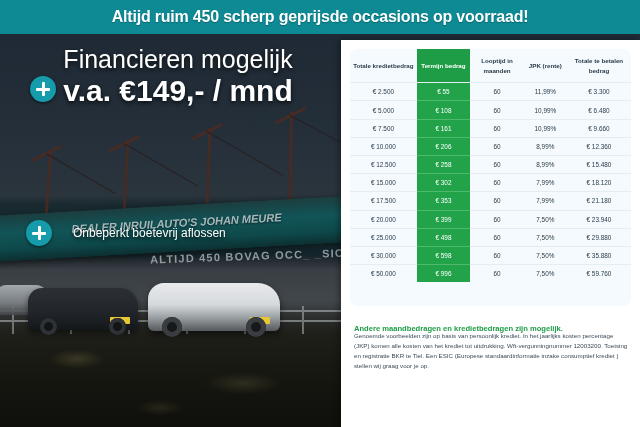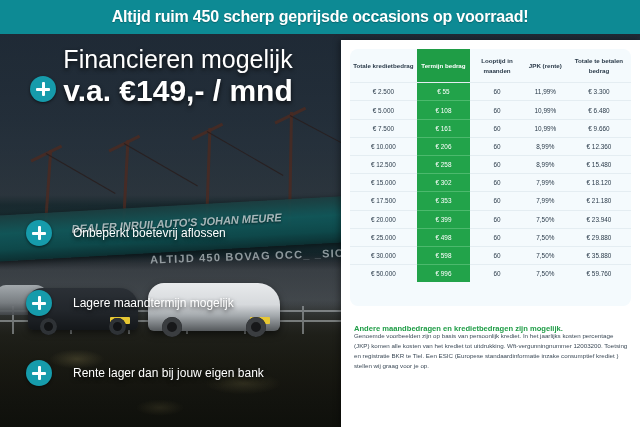--- a/index.html
+++ b/index.html
@@ -383,29 +383,21 @@
 
     <div class="bullet b0">
       <span class="plus"></span>
     </div>
 
     <div class="bullet b1">
       <span class="plus"></span>
       <span class="bullet-label">Onbeperkt boetevrij aflossen</span>
     </div>
 
-    <div class="bullet b2">
-      <span class="plus"></span>
-      <span class="bullet-label">Lagere maandtermijn mogelijk</span>
-    </div>
-
-    <div class="bullet b3">
-      <span class="plus"></span>
-      <span class="bullet-label">Rente lager dan bij jouw eigen bank</span>
-    </div>
+
   </div>
 
   <div class="panel">
 
     <div class="table-card">
       <table class="rates">
         <thead>
           <tr>
             <th class="c0">Totale kredietbedrag</th>
             <th class="c1 hl">Termijn bedrag</th>

